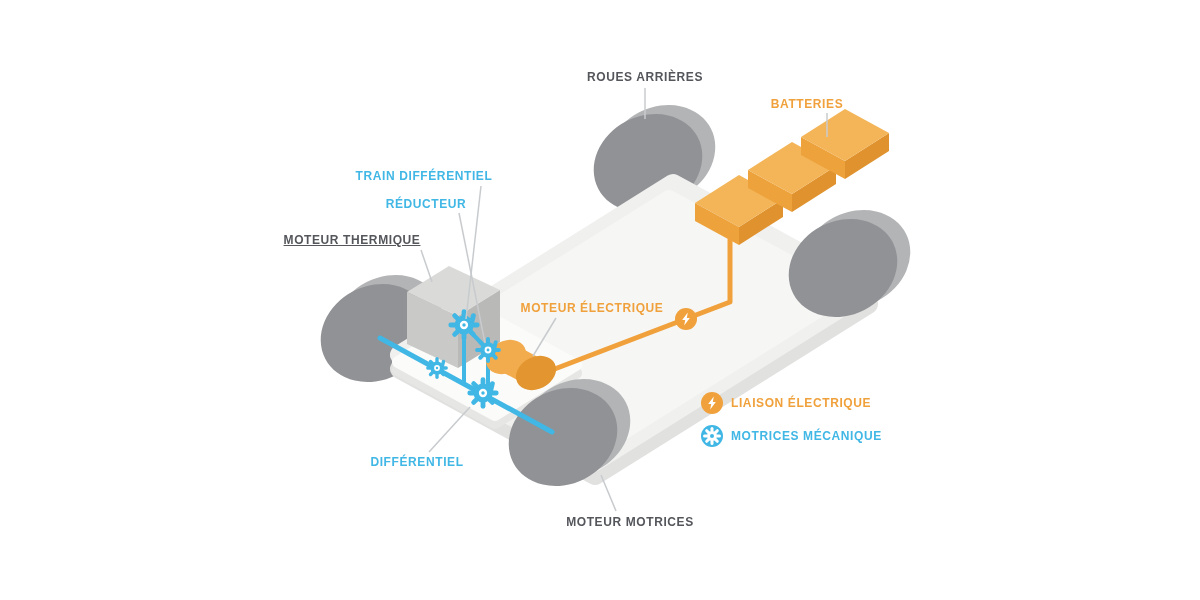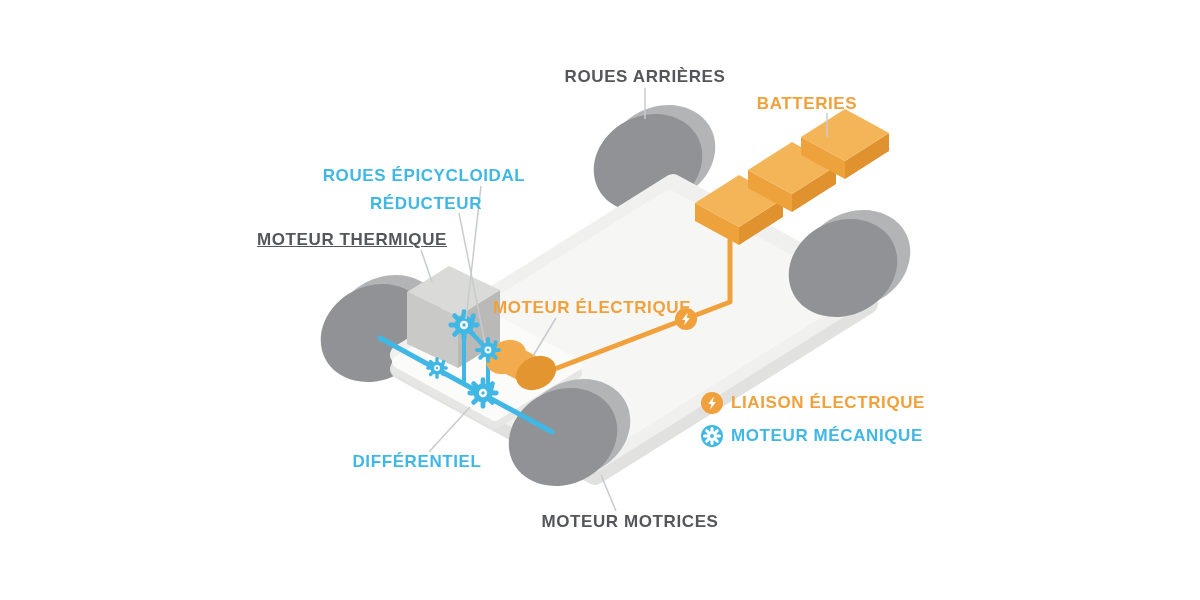--- a/index.html
+++ b/index.html
@@ -1,19 +1,19 @@
 <!DOCTYPE html>
 <html style="--orange: #F0A13C; --cyan: #41B7E5; --dark: #54565B; --leader: #C8CBCE;"><head>
 <meta charset="utf-8">
 <style>
   html,body { margin:0; padding:0; background:#fff; font-family:"Liberation Sans",sans-serif; }
   .canvas { position:relative; width:1200px; height:600px; background:#ffffff; overflow:hidden; }
   svg.diagram { position:absolute; left:0; top:0; }
   .lbl {
-    position:absolute; font-size:17px; font-weight:bold; letter-spacing:.6px;
+    position:absolute; font-size:12px; font-weight:bold; letter-spacing:.6px;
     white-space:nowrap; transform:translate(-50%,-50%); user-select:none;
   }
   .lbl.dark   { color:var(--dark); }
   .lbl.orange { color:var(--orange); }
   .lbl.cyan   { color:var(--cyan); }
   .lbl.legend { transform:translate(0,-50%); }
 </style>
 </head>
 <body>
 
@@ -144,23 +144,23 @@
       <use href="#bolt"></use>
     </g>
     <g transform="translate(712,436)">
       <circle r="11" fill="var(--cyan)"></circle>
       <use href="#gearWhite"></use>
     </g>
   </svg>
 
   <div class="lbl dark" style="left:645px; top:77px;">ROUES ARRIÈRES</div>
   <div class="lbl orange" style="left:807px; top:104px;">BATTERIES</div>
-  <div class="lbl cyan" style="left:424px; top:176px;">ROUES ÉPICYCLOIDAL</div>
+  <div class="lbl cyan" style="left:424px; top:176px;">TRAIN DIFFÉRENTIEL</div>
   <div class="lbl cyan" style="left:426px; top:204px;">RÉDUCTEUR</div>
   <div class="lbl dark" style="left:352px; top:240px;text-decoration:underline;">MOTEUR THERMIQUE</div>
   <div class="lbl orange" style="left:592px; top:308px;">MOTEUR ÉLECTRIQUE</div>
   <div class="lbl cyan" style="left:385px; top:462px;margin-left:32px;">DIFFÉRENTIEL</div>
   <div class="lbl dark" style="left:630px; top:522px;">MOTEUR MOTRICES</div>
 
   <div class="lbl orange legend" style="left:731px; top:403px;">LIAISON ÉLECTRIQUE</div>
-  <div class="lbl cyan legend" style="left:731px; top:436px;">MOTEUR MÉCANIQUE</div>
+  <div class="lbl cyan legend" style="left:731px; top:436px;">MOTRICES MÉCANIQUE</div>
 
 </div>
 
 </body></html>

